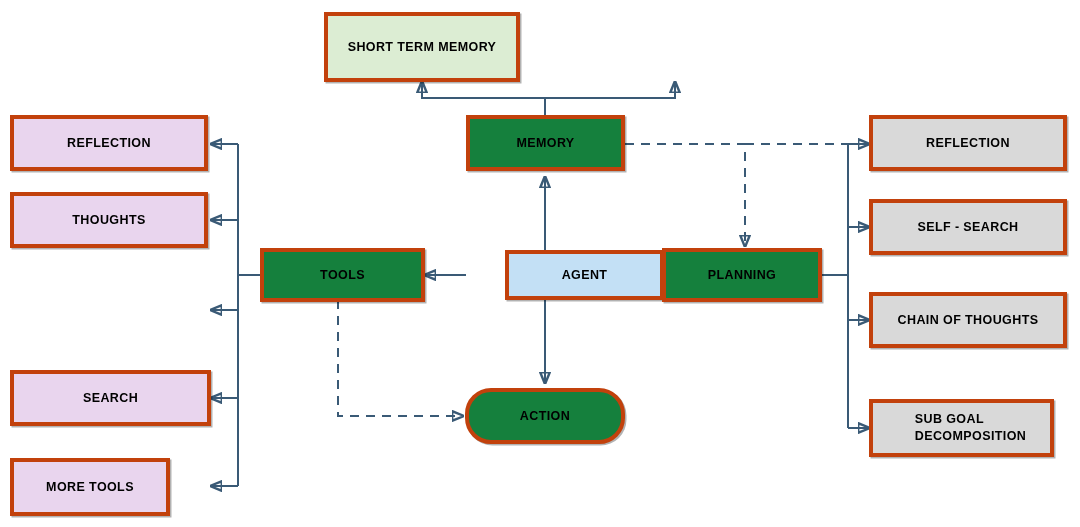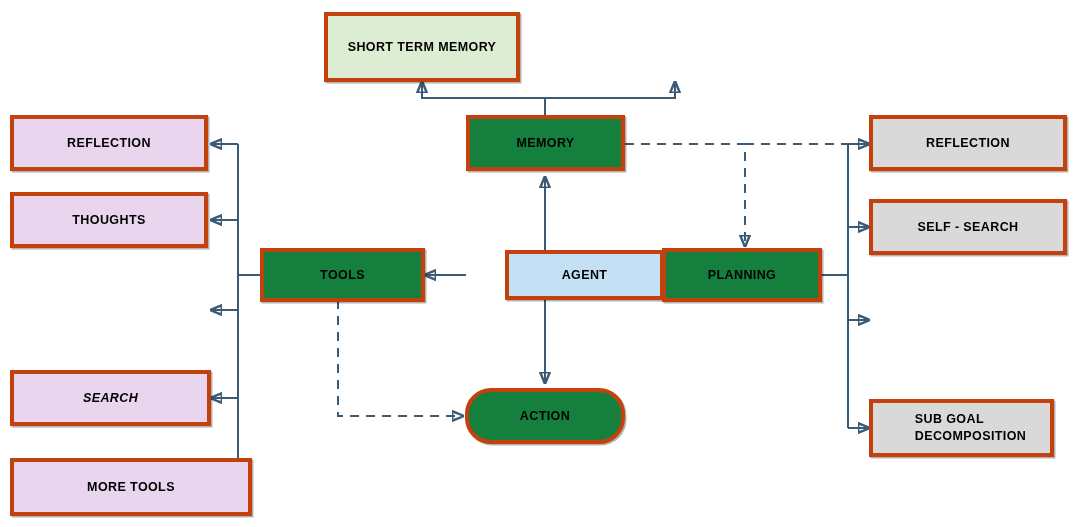--- a/index.html
+++ b/index.html
@@ -111,32 +111,35 @@
   <div class="node n-peach" style="left:465px; top:388px; width:160px; height:56px;border-radius:26px;">
     <span>ACTION</span>
   </div>
 
   <div class="node n-pink" style="left:10px; top:115px; width:198px; height:56px;">
     <span>REFLECTION</span>
   </div>
   <div class="node n-pink" style="left:10px; top:192px; width:198px; height:56px;">
     <span>THOUGHTS</span>
   </div>
-  <div class="node n-pink" style="left:10px; top:370px; width:201px; height:56px;font-style:italic;">
+  <div class="node n-pink" style="left:10px; top:370px; width:201px; height:56px;">
     <span>SEARCH</span>
   </div>
-  <div class="node n-pink" style="left:10px; top:458px; width:242px; height:58px;">
+  <div class="node n-pink" style="left:10px; top:458px; width:160px; height:58px;">
     <span>MORE TOOLS</span>
   </div>
 
   <div class="node n-gray" style="left:869px; top:115px; width:198px; height:56px;">
     <span>REFLECTION</span>
   </div>
   <div class="node n-gray" style="left:869px; top:199px; width:198px; height:56px;">
     <span>SELF - SEARCH</span>
+  </div>
+  <div class="node n-gray" style="left:869px; top:292px; width:198px; height:56px;">
+    <span>CHAIN OF THOUGHTS</span>
   </div>
   <div class="node n-gray" style="left:869px; top:399px; width:185px; height:58px;padding-left:18px;">
     <div>
       <span>SUB GOAL</span>
       <span>DECOMPOSITION</span>
     </div>
   </div>
 
 </div>
 

